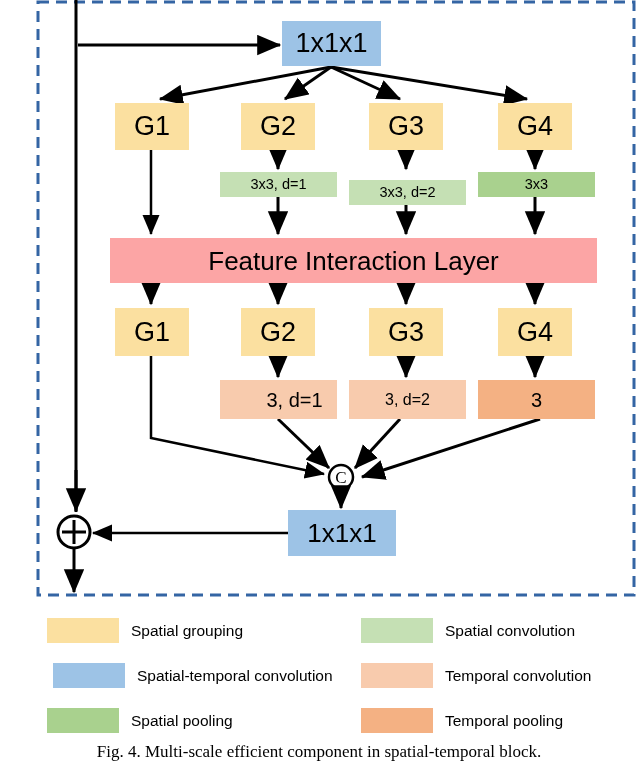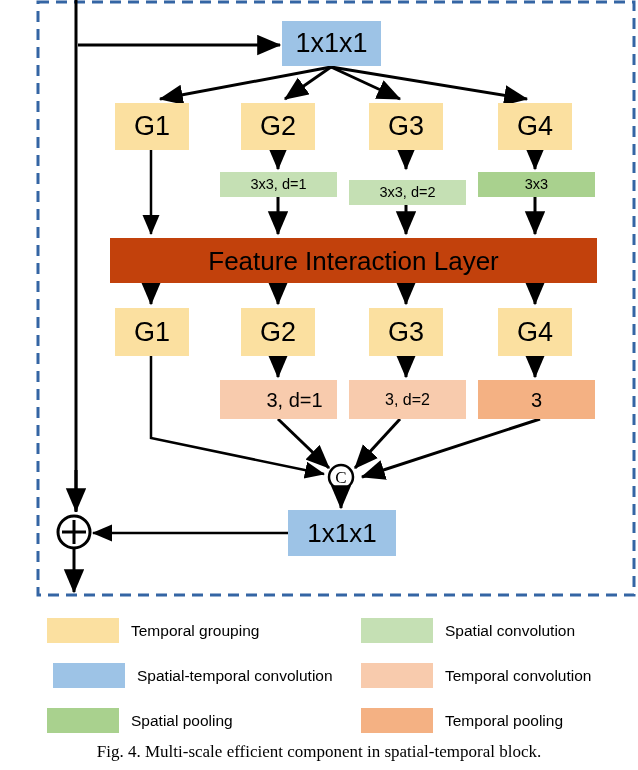--- a/index.html
+++ b/index.html
@@ -113,21 +113,21 @@
   <div class="node" style="left:220px;top:172px;width:117px;height:25px;background:#c5e0b4;font-size:14.5px;">
     <span>3x3, d=1</span>
   </div>
   <div class="node" style="left:349px;top:180px;width:117px;height:25px;background:#c5e0b4;font-size:14.5px;">
     <span>3x3, d=2</span>
   </div>
   <div class="node" style="left:478px;top:172px;width:117px;height:25px;background:#a9d18e;font-size:14.5px;">
     <span>3x3</span>
   </div>
 
-  <div class="node" style="left:110px;top:238px;width:487px;height:45px;background:#c2410c;font-size:26px;">
+  <div class="node" style="left:110px;top:238px;width:487px;height:45px;background:#fca5a5;font-size:26px;">
     <span>Feature Interaction Layer</span>
   </div>
 
   <div class="node" style="left:115px;top:308px;width:74px;height:48px;background:#fbe0a0;font-size:27px;">
     <span>G1</span>
   </div>
   <div class="node" style="left:241px;top:308px;width:74px;height:48px;background:#fbe0a0;font-size:27px;">
     <span>G2</span>
   </div>
   <div class="node" style="left:369px;top:308px;width:74px;height:48px;background:#fbe0a0;font-size:27px;">
@@ -150,21 +150,21 @@
   <div class="node" style="left:329px;top:465px;width:24px;height:24px;font-size:17px;font-family:'Liberation Serif',serif;">
     <span>C</span>
   </div>
 
   <div class="node" style="left:288px;top:510px;width:108px;height:46px;background:#9dc3e6;font-size:26px;">
     <span>1x1x1</span>
   </div>
 
   <div class="legend-row" style="left:47px;top:618px;">
     <div class="legend-sw" style="background:#fbe0a0;"></div>
-    <div class="legend-lbl">Temporal grouping</div>
+    <div class="legend-lbl">Spatial grouping</div>
   </div>
 
   <div class="legend-row" style="left:53px;top:663px;justify-content:space-between;">
     <div class="legend-sw" style="background:#9dc3e6;"></div>
     <div class="legend-lbl">Spatial-temporal convolution</div>
   </div>
 
   <div class="legend-row" style="left:47px;top:708px;">
     <div class="legend-sw" style="background:#a9d18e;"></div>
     <div class="legend-lbl">Spatial pooling</div>

